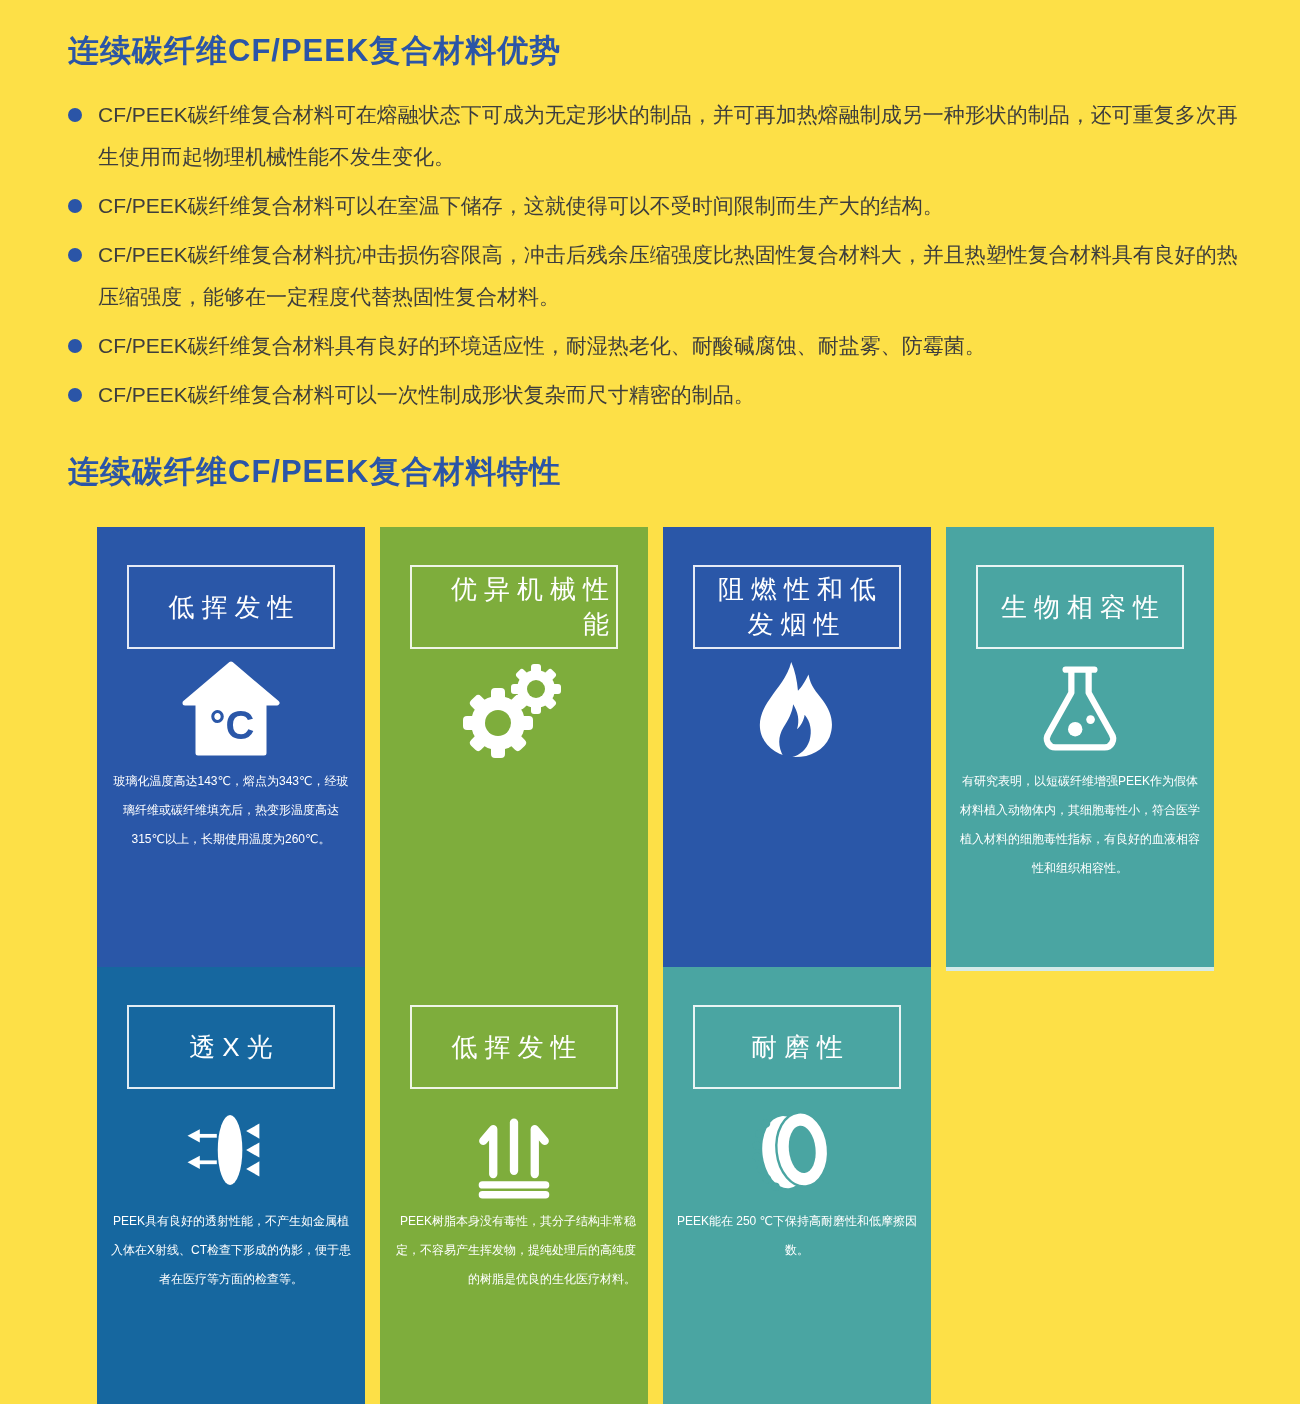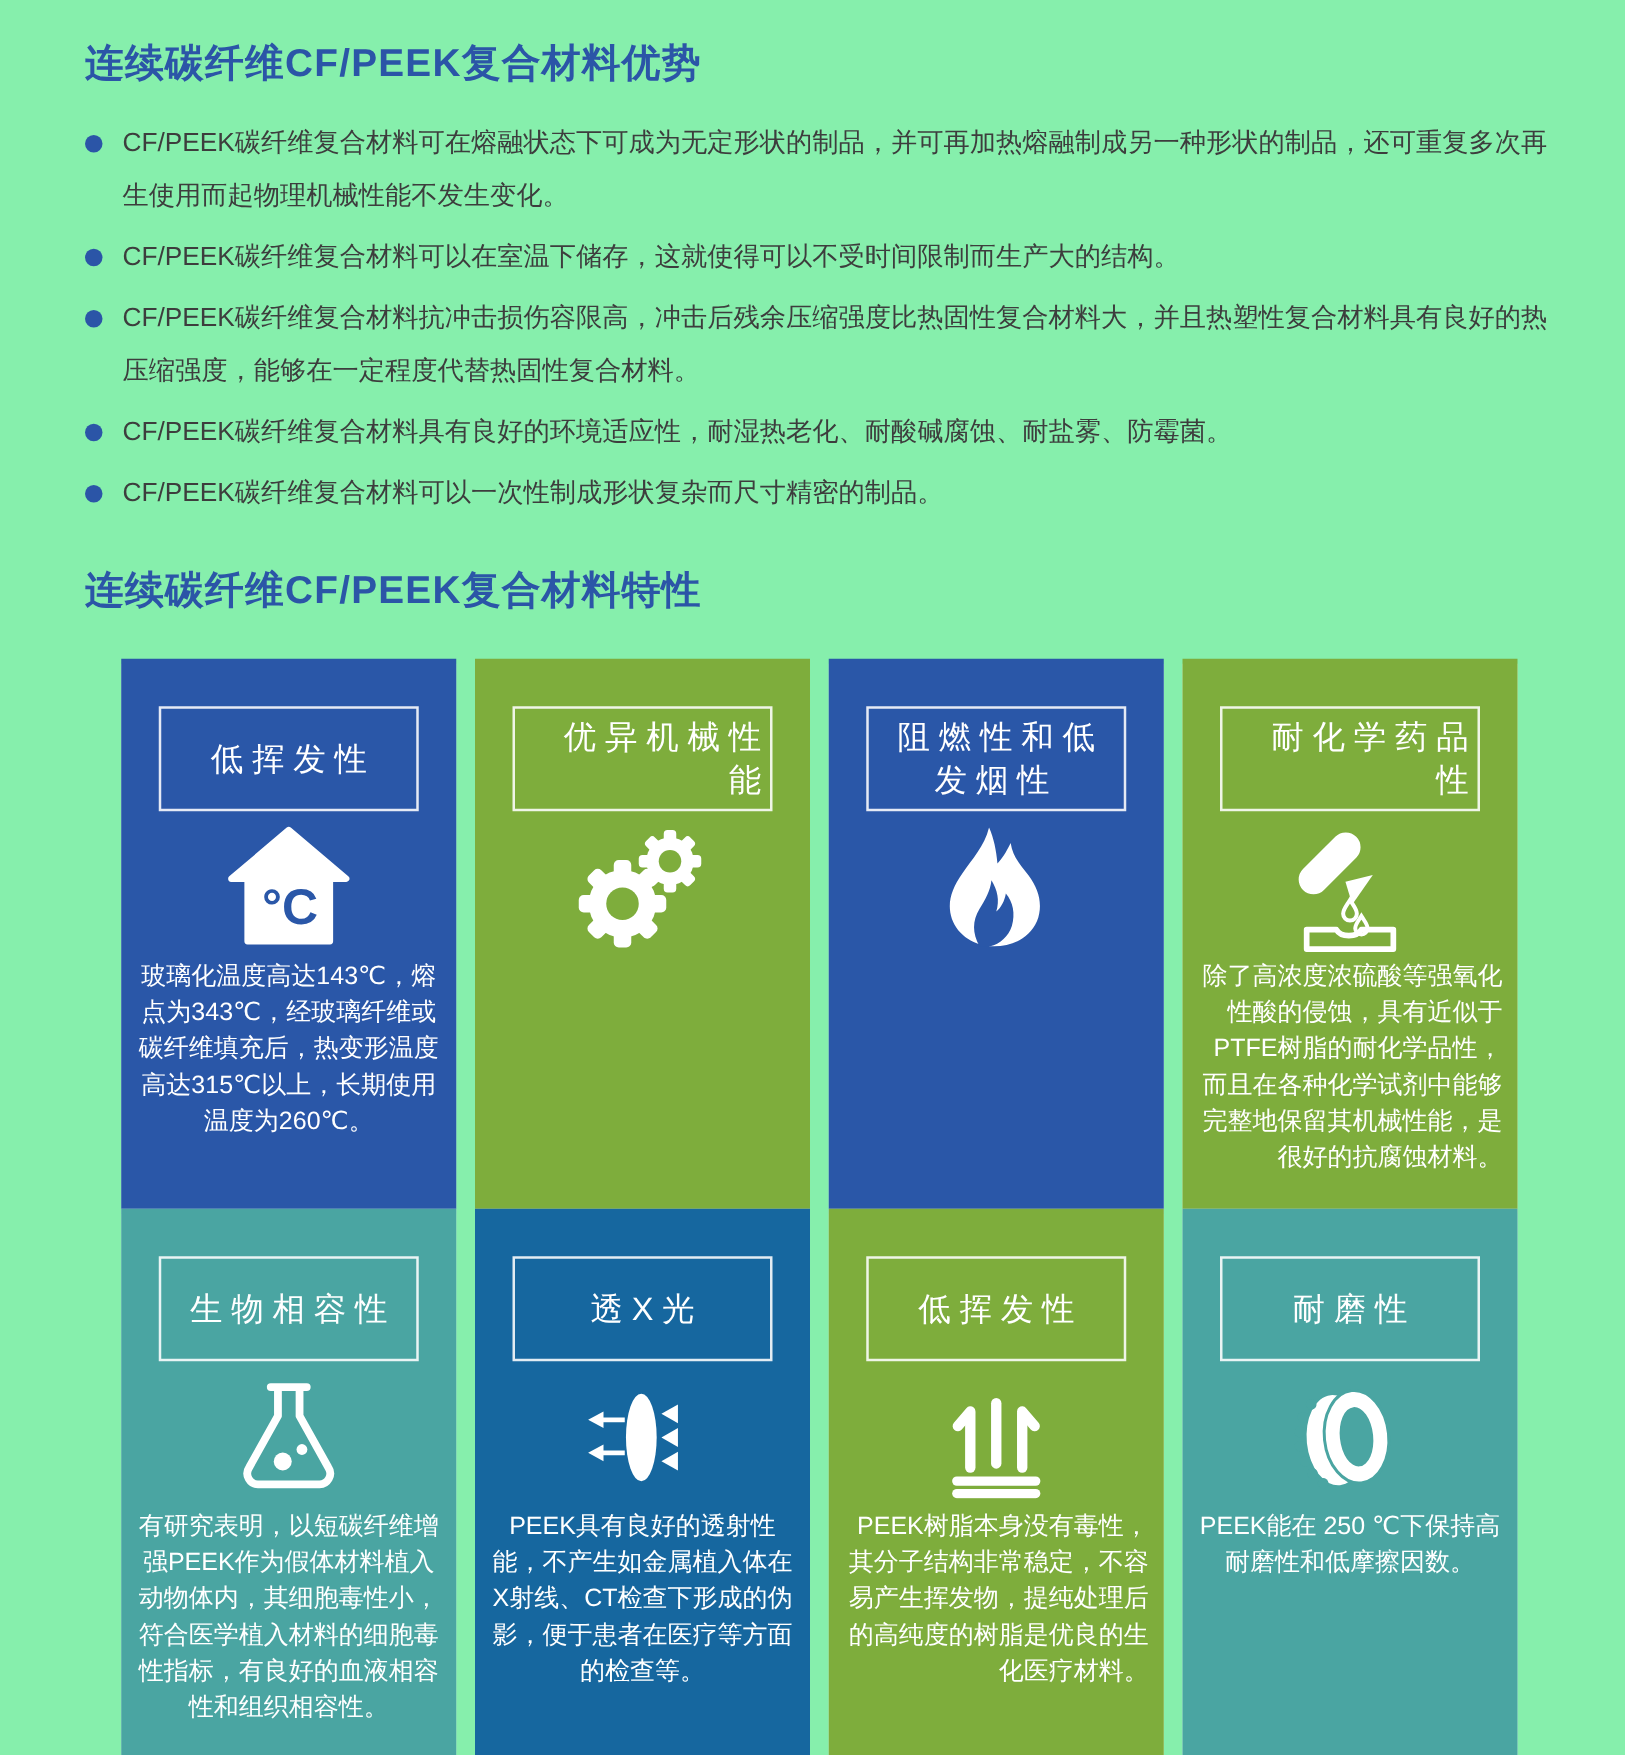--- a/index.html
+++ b/index.html
@@ -1,36 +1,36 @@
 <!DOCTYPE html>
 <html><head>
 <meta charset="utf-8">
 <style>
   html,body{margin:0;padding:0;background:#ffffff;}
   body{font-family:"Liberation Sans","DejaVu Sans",sans-serif;}
-  .page{position:relative;width:1300px;height:1404px;background:#86efac;overflow:hidden;}
+  .page{position:relative;width:1300px;height:1404px;background:#fde047;overflow:hidden;}
 
   .section-title{margin:0;padding:30px 0 0 68px;font-size:31px;font-weight:700;color:#2b55a7;letter-spacing:1px;}
   .section-title.second{padding-top:28px;}
 
   .bullets{list-style:none;margin:22px 0 0 68px;padding:0;width:1170px;}
   .bullets li{display:flex;align-items:flex-start;margin-bottom:7px;font-size:21px;line-height:42px;color:#3d3d3d;}
   .dot{flex:0 0 14px;width:14px;height:14px;border-radius:50%;background:#2b55a7;margin:14px 16px 0 0;}
 
   .grid{margin:34px 0 0 97px;display:grid;grid-template-columns:repeat(4,268px);grid-template-rows:440px 442px;column-gap:15px;}
   .card{position:relative;color:#fff;text-align:center;overflow:hidden;}
   .t-blue{background:#2a57a8;box-shadow:0 4px 0 #ccd9f0;}
   .t-green{background:#7ead3c;box-shadow:0 4px 0 #e3eccd;text-align:right;}
   .t-teal{background:#4aa5a2;box-shadow:0 4px 0 #d4eae8;}
   .t-darkblue{background:#16679f;box-shadow:0 4px 0 #c9dcec;}
 
   .tbox{width:208px;height:84px;margin:38px auto 0;border:2px solid rgba(255,255,255,0.88);display:flex;align-items:center;justify-content:center;box-sizing:border-box;}
   .tbox span{font-size:26px;letter-spacing:7px;text-indent:7px;font-weight:400;}
   .iconwrap{height:106px;margin-top:8px;display:flex;align-items:center;justify-content:center;}
-  .ctext{width:244px;margin:4px auto 0;font-size:20px;line-height:29px;}
+  .ctext{width:244px;margin:4px auto 0;font-size:12px;line-height:29px;}
 </style>
 </head>
 <body>
 
 <div class="page">
 
   <h1 class="section-title">连续碳纤维CF/PEEK复合材料优势</h1>
 
   <ul class="bullets">
     <li>
@@ -117,37 +117,20 @@
         <span>阻燃性和低发烟性</span>
       </div>
       <div class="iconwrap">
         <svg width="96" height="100" viewBox="0 0 100 104">
           <path fill="#fff" d="M44 2 C40 18 30 28 22 40 C12 54 9 66 13 78 C18 92 32 101 48 101 C64 101 78 94 84 80 C89 67 86 54 77 42 C70 33 64 27 62 15 C58 23 55 28 51 32 C50 21 48 11 44 2 Z"></path>
           <path fill="#2a57a8" d="M36 101 C30 90 30 80 36 70 C41 62 45 55 46 46 C51 54 53 63 50 72 C54 69 57 63 58 57 C64 64 66 74 63 84 C60 93 53 99 45 101 Z"></path>
         </svg>
       </div>
     </div>
 
-    <div class="card t-green">
-      <div class="tbox">
-        <span>耐化学药品性</span>
-      </div>
-      <div class="iconwrap">
-        <svg width="132" height="104" viewBox="0 0 140 114">
-          <g transform="rotate(45 50 38)">
-            <rect x="37" y="2" width="26" height="66" rx="13" fill="#fff"></rect>
-          </g>
-          <path d="M66 52 L90 46 L72 72 Z" fill="#fff"></path>
-          <path d="M70 68 C67 73 64 76 64 80 A6 6 0 0 0 76 80 C76 76 73 73 70 68 Z" fill="none" stroke="#fff" stroke-width="3.5"></path>
-          <path d="M80 82 C77.3 86.5 74.6 89.2 74.6 92.8 A5.4 5.4 0 0 0 85.4 92.8 C85.4 89.2 82.7 86.5 80 82 Z" fill="none" stroke="#fff" stroke-width="3.5"></path>
-          <path d="M32 94 H58 C62 101 76 101 80 94 H108 V111 H32 Z" fill="none" stroke="#fff" stroke-width="5" stroke-linejoin="round"></path>
-        </svg>
-      </div>
-      <div class="ctext">除了高浓度浓硫酸等强氧化性酸的侵蚀，具有近似于PTFE树脂的耐化学品性，而且在各种化学试剂中能够完整地保留其机械性能，是很好的抗腐蚀材料。</div>
-    </div>
 
     <div class="card t-teal">
       <div class="tbox">
         <span>生物相容性</span>
       </div>
       <div class="iconwrap">
         <svg width="96" height="100" viewBox="0 0 100 104">
           <g stroke="#fff" stroke-width="6.5" fill="none" stroke-linecap="round" stroke-linejoin="round">
             <path d="M41 11 V34 L17 77 a9 9 0 0 0 8 14 h50 a9 9 0 0 0 8 -14 L59 34 V11"></path>
             <path d="M35 10 h30"></path>

